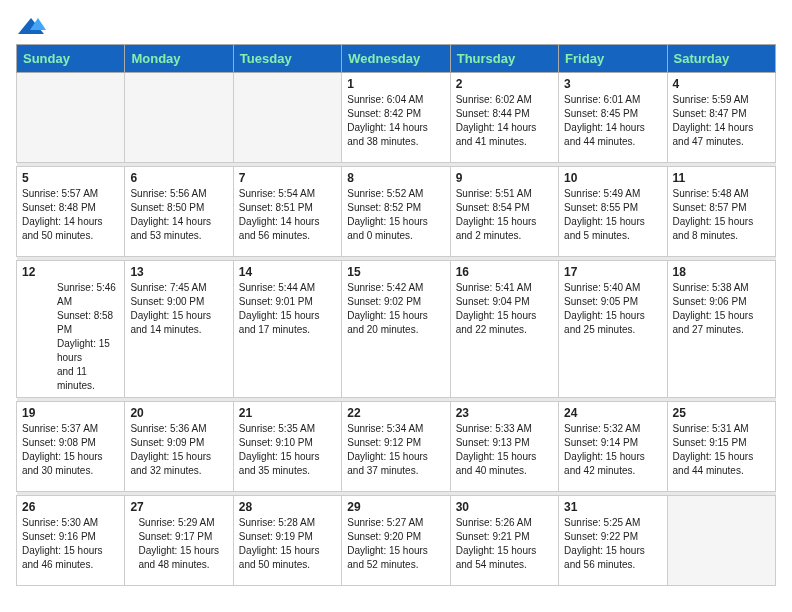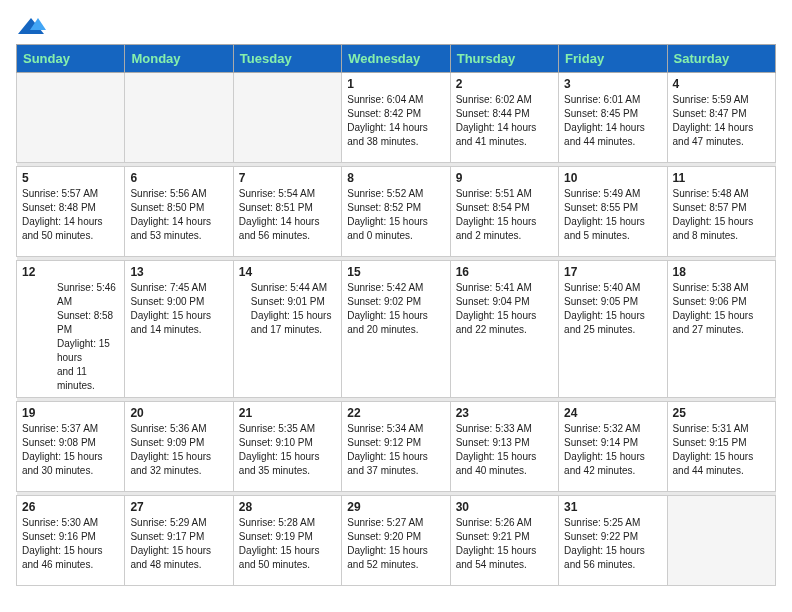--- a/index.html
+++ b/index.html
@@ -230,21 +230,21 @@
         </td>
         <td>
           <span class="day-num">13</span>
           <div class="cell-info" style="white-space: pre-line;">Sunrise: 7:45 AM
 Sunset: 9:00 PM
 Daylight: 15 hours
 and 14 minutes.</div>
         </td>
         <td>
           <span class="day-num">14</span>
-          <div class="cell-info" style="white-space: pre-line; margin-left: 12px;">Sunrise: 5:44 AM
+          <div class="cell-info" style="white-space: pre-line;">Sunrise: 5:44 AM
 Sunset: 9:01 PM
 Daylight: 15 hours
 and 17 minutes.</div>
         </td>
         <td>
           <span class="day-num">15</span>
           <div class="cell-info" style="white-space: pre-line;">Sunrise: 5:42 AM
 Sunset: 9:02 PM
 Daylight: 15 hours
 and 20 minutes.</div>
@@ -343,21 +343,21 @@
       <tr>
         <td>
           <span class="day-num">26</span>
           <div class="cell-info" style="white-space: pre-line;">Sunrise: 5:30 AM
 Sunset: 9:16 PM
 Daylight: 15 hours
 and 46 minutes.</div>
         </td>
         <td>
           <span class="day-num">27</span>
-          <div class="cell-info" style="white-space: pre-line;">Sunrise: 5:29 AM
+          <div class="cell-info" style="white-space: pre-line; margin-left: 8px;">Sunrise: 5:29 AM
 Sunset: 9:17 PM
 Daylight: 15 hours
 and 48 minutes.</div>
         </td>
         <td>
           <span class="day-num">28</span>
           <div class="cell-info" style="white-space: pre-line;">Sunrise: 5:28 AM
 Sunset: 9:19 PM
 Daylight: 15 hours
 and 50 minutes.</div>

